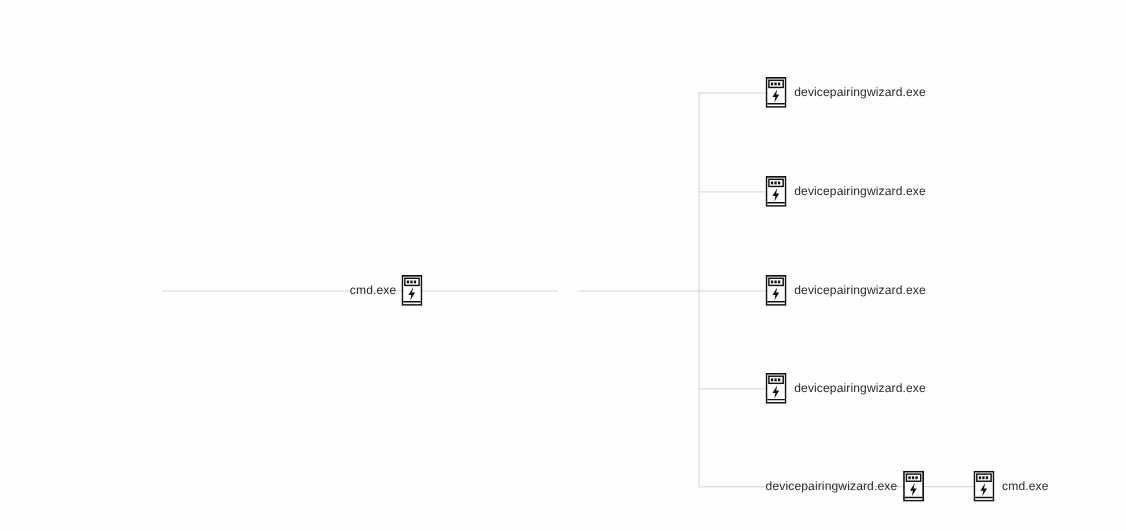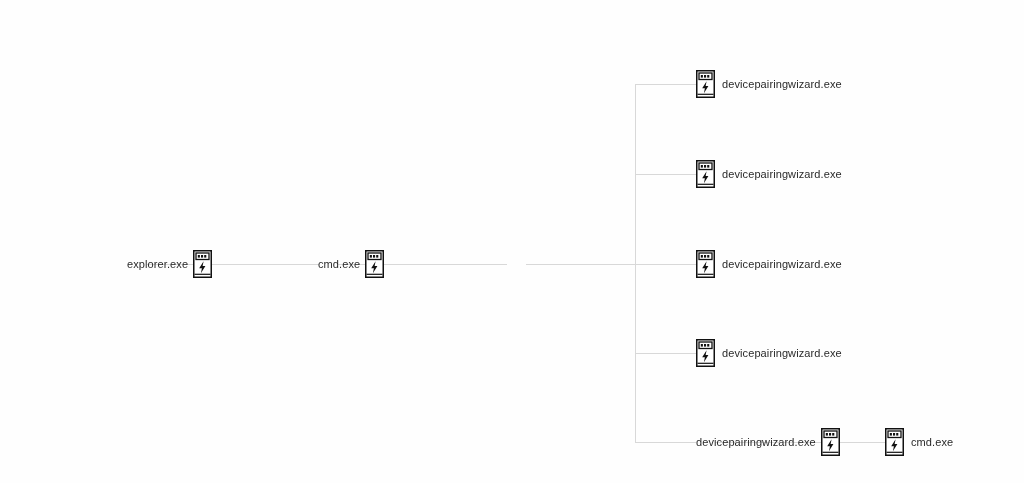--- a/index.html
+++ b/index.html
@@ -67,34 +67,20 @@
   <div class="edge h" style="left:635px; top:84px; width:61px;"></div>
 
   <div class="edge h" style="left:635px; top:174px; width:61px;"></div>
 
   <div class="edge h" style="left:635px; top:353px; width:61px;"></div>
 
   <div class="edge h" style="left:635px; top:442px; width:61px;"></div>
 
   <div class="edge h" style="left:715px; top:442px; width:170px;"></div>
 
-  <div class="node label-left" style="left:127px; top:250px;">
-    <span class="proc-icon-wrap">
-      <svg class="proc-icon" viewBox="0 0 19 28" xmlns="http://www.w3.org/2000/svg">
-        <rect x="0.75" y="0.75" width="17.5" height="26.5" fill="#ffffff" stroke="#111111" stroke-width="1.5"></rect>
-        <rect x="3" y="3" width="13" height="6.5" fill="#ffffff" stroke="#111111" stroke-width="1.3"></rect>
-        <rect x="4.8" y="5" width="2.1" height="2.6" fill="#111111"></rect>
-        <rect x="8.0" y="5" width="2.1" height="2.6" fill="#111111"></rect>
-        <rect x="11.2" y="5" width="2.1" height="2.6" fill="#111111"></rect>
-        <line x1="1.5" y1="24.3" x2="17.5" y2="24.3" stroke="#111111" stroke-width="1.2"></line>
-        <path d="M10.6 11.2 L6.2 18.2 L8.9 18.2 L7.9 23.2 L12.4 16.0 L9.6 16.0 Z" fill="#111111"></path>
-      </svg>
-    </span>
-    <span class="node-label">explorer.exe</span>
-  </div>
 
   <div class="node label-left" style="left:318px; top:250px;">
     <span class="proc-icon-wrap">
       <svg class="proc-icon" viewBox="0 0 19 28" xmlns="http://www.w3.org/2000/svg">
         <rect x="0.75" y="0.75" width="17.5" height="26.5" fill="#ffffff" stroke="#111111" stroke-width="1.5"></rect>
         <rect x="3" y="3" width="13" height="6.5" fill="#ffffff" stroke="#111111" stroke-width="1.3"></rect>
         <rect x="4.8" y="5" width="2.1" height="2.6" fill="#111111"></rect>
         <rect x="8.0" y="5" width="2.1" height="2.6" fill="#111111"></rect>
         <rect x="11.2" y="5" width="2.1" height="2.6" fill="#111111"></rect>
         <line x1="1.5" y1="24.3" x2="17.5" y2="24.3" stroke="#111111" stroke-width="1.2"></line>

